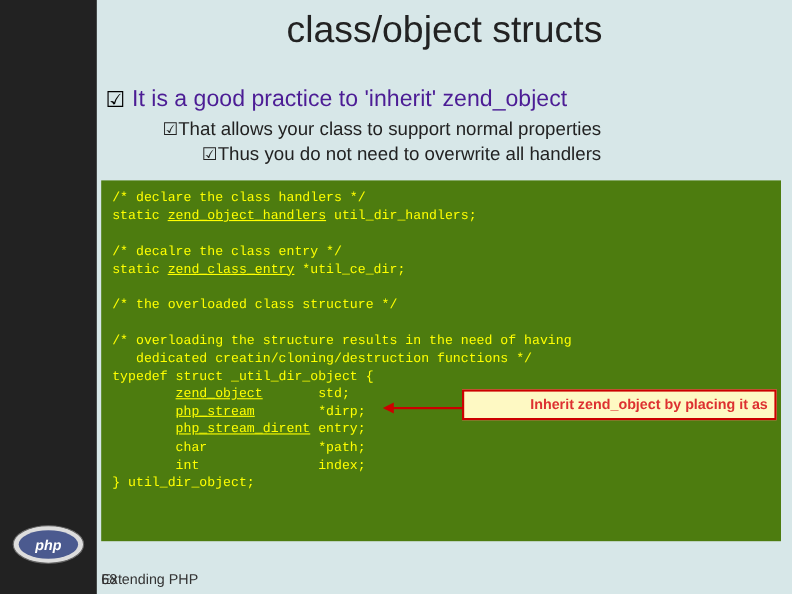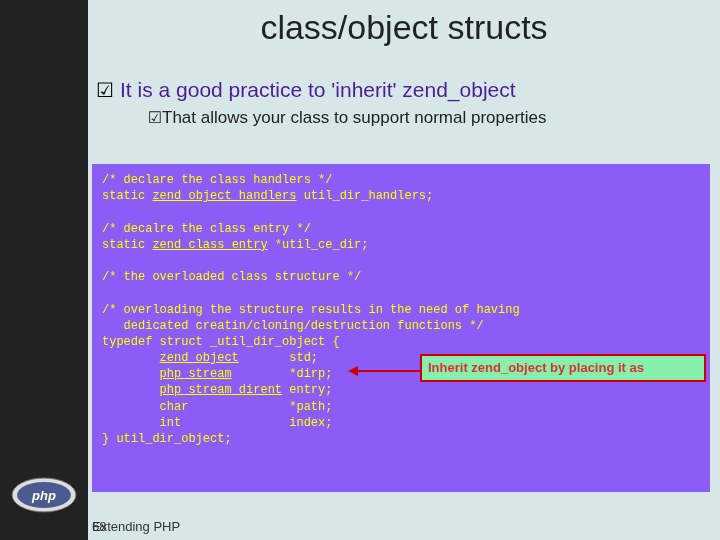--- a/index.html
+++ b/index.html
@@ -57,41 +57,41 @@
     color: #222;
   }
   .sub-points .sub-line { margin-bottom: 2px; text-align: right; }
   .sub-check { font-size: 16px; display:inline-block; width:20px; }
   .code-block {
     position: absolute;
     left: 92px;
     top: 164px;
     width: 618px;
     height: 328px;
-    background: #8b5cf6;
+    background: #4d7c0f;
     color: #ffff00;
     font-family: "Courier New", monospace;
     font-size: 12px;
     padding: 8px 10px;
     line-height: 1.35;
     white-space: pre;
   }
   .code-block .u { text-decoration: underline; }
   .callout {
     position: absolute;
     left: 420px;
     top: 354px;
     width: 286px;
-    background: #86efac;
+    background: #fef9c3;
     border: 2px solid #c00;
     color: #dd3030;
     font-family: Arial, sans-serif;
     font-size: 13px;
     font-weight: bold;
-    text-align: left;
+    text-align: right;
     padding: 4px 6px;
     line-height: 1.25;
   }
   .arrow {
     position: absolute;
     left: 350px;
     top: 370px;
     width: 70px;
     height: 2px;
   }
@@ -135,20 +135,21 @@
   </svg>
 </div>
 
 <div class="title">class/object structs</div>
 
 <div class="main-check">☑</div>
 <div class="main-point">It is a good practice to 'inherit' zend_object</div>
 
 <div class="sub-points">
   <div class="sub-line"><span class="sub-check">☑</span><span>That allows your class to support normal properties</span></div>
+  <div class="sub-line"><span class="sub-check">☑</span><span>Thus you do not need to overwrite all handlers</span></div>
 </div>
 
 <div class="code-block"><span>/* declare the class handlers */</span>
 <span>static </span><span class="u">zend_object_handlers</span><span> util_dir_handlers;</span>
 
 <span>/* decalre the class entry */</span>
 <span>static </span><span class="u">zend_class_entry</span><span> *util_ce_dir;</span>
 
 <span>/* the overloaded class structure */</span>
 

